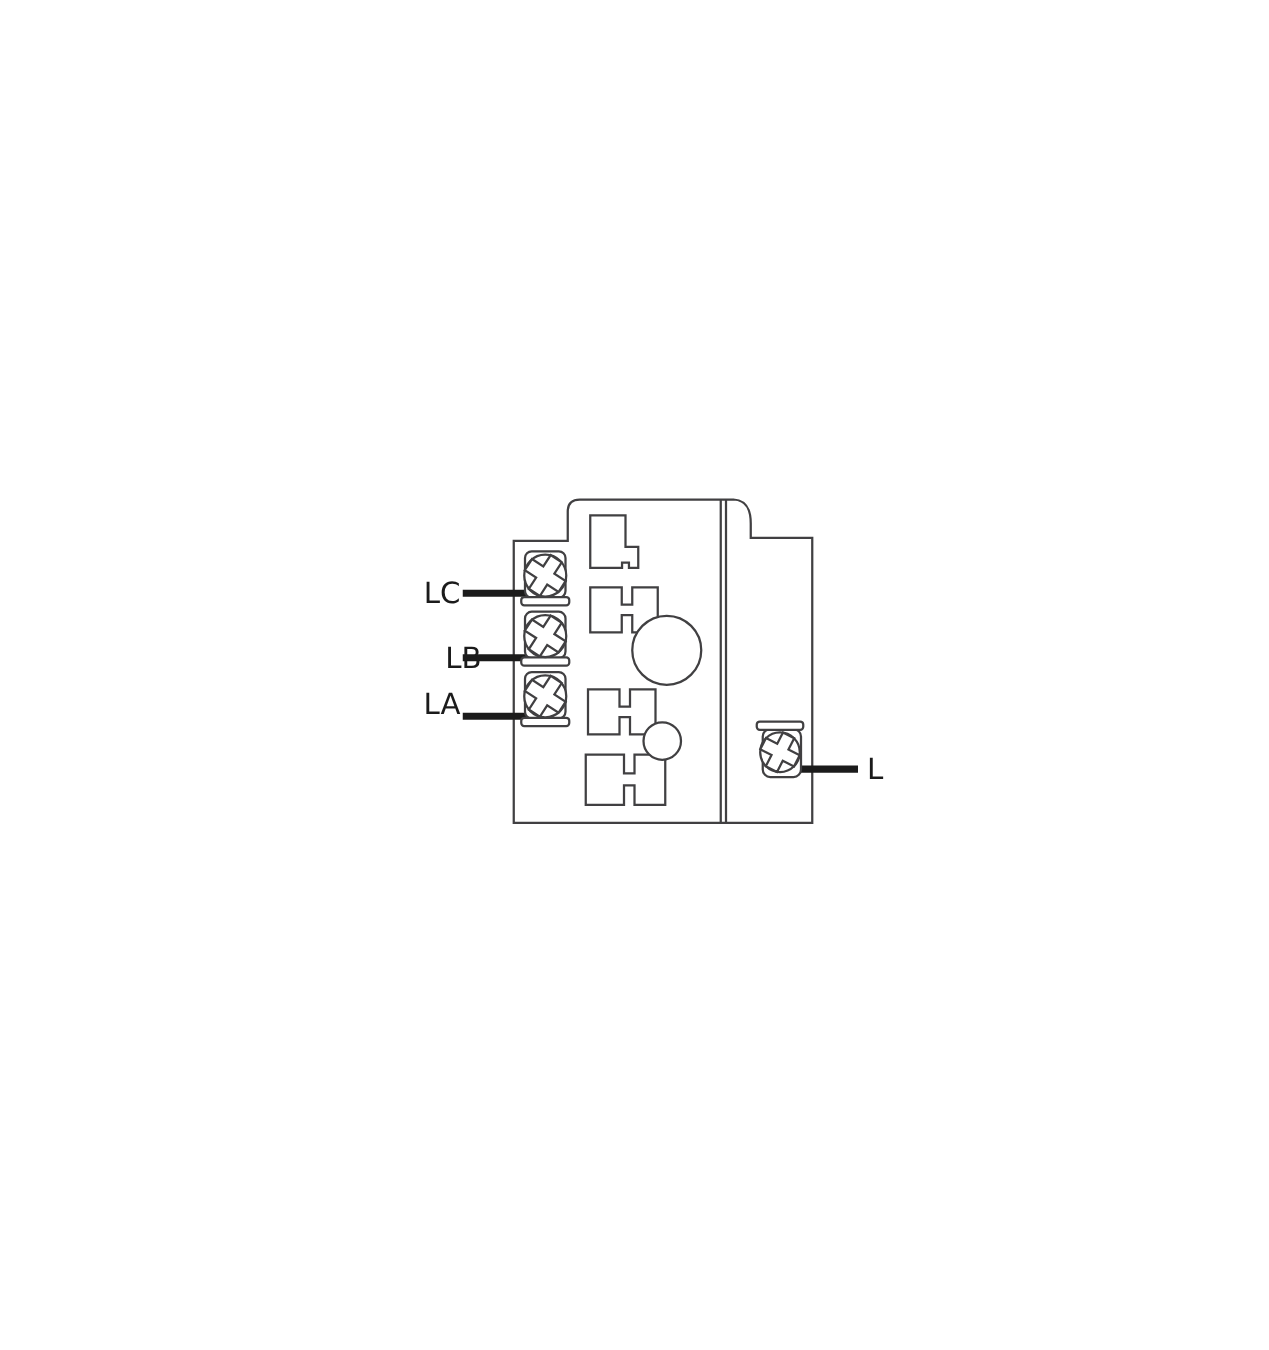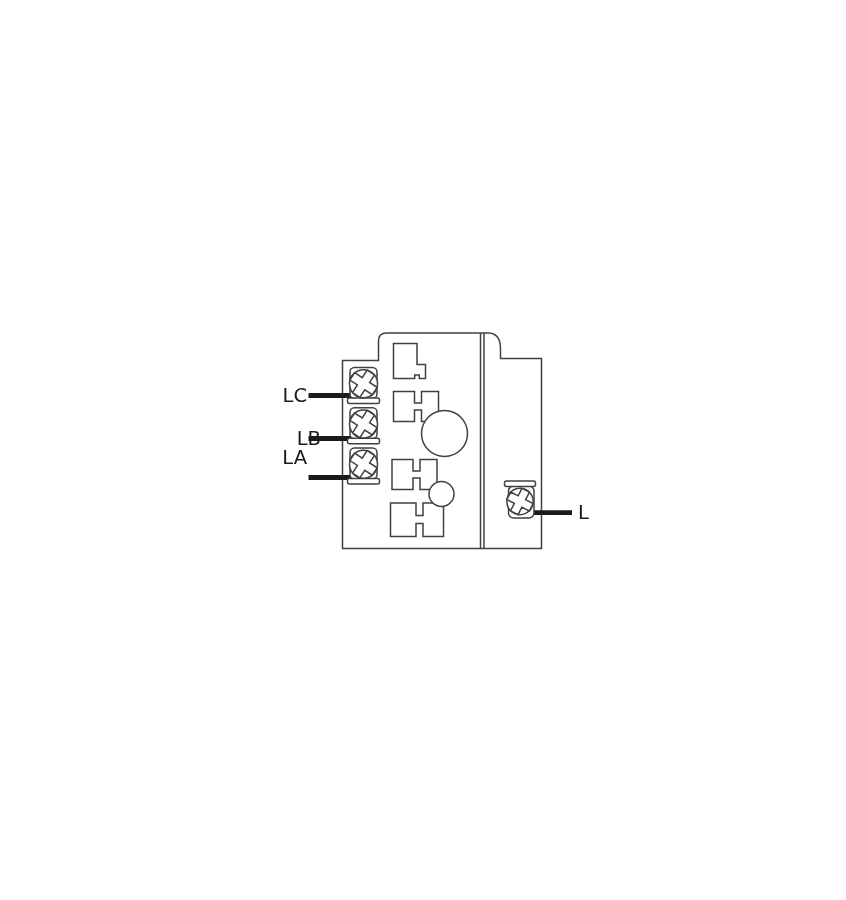--- a/index.html
+++ b/index.html
@@ -110,17 +110,17 @@
       <rect class="thin-filled" x="492.5" y="481" width="31" height="5.5" rx="2"></rect>
       <circle class="thin-filled" cx="508" cy="501.5" r="13.2"></circle>
       <path class="thin-filled" transform="translate(508 501.5) rotate(27)" d="M -12.6 -4.2 H -4.2 V -12.6 H 4.2 V -4.2 H 12.6 V 4.2 H 4.2 V 12.6 H -4.2 V 4.2 H -12.6 Z"></path>
     </g>
   </svg>
 
   <div class="term-label right-align" style="left:245px; top:382.5px;">LC</div>
 
   <div class="term-label right-align" style="left:259px; top:425.5px;">LB</div>
 
-  <div class="term-label right-align" style="left:245px; top:445px;">LA</div>
+  <div class="term-label right-align" style="left:245px; top:457px;">LA</div>
 
   <div class="term-label" style="left:566px; top:499.5px;">L</div>
 
 </div>
 
 </body></html>

